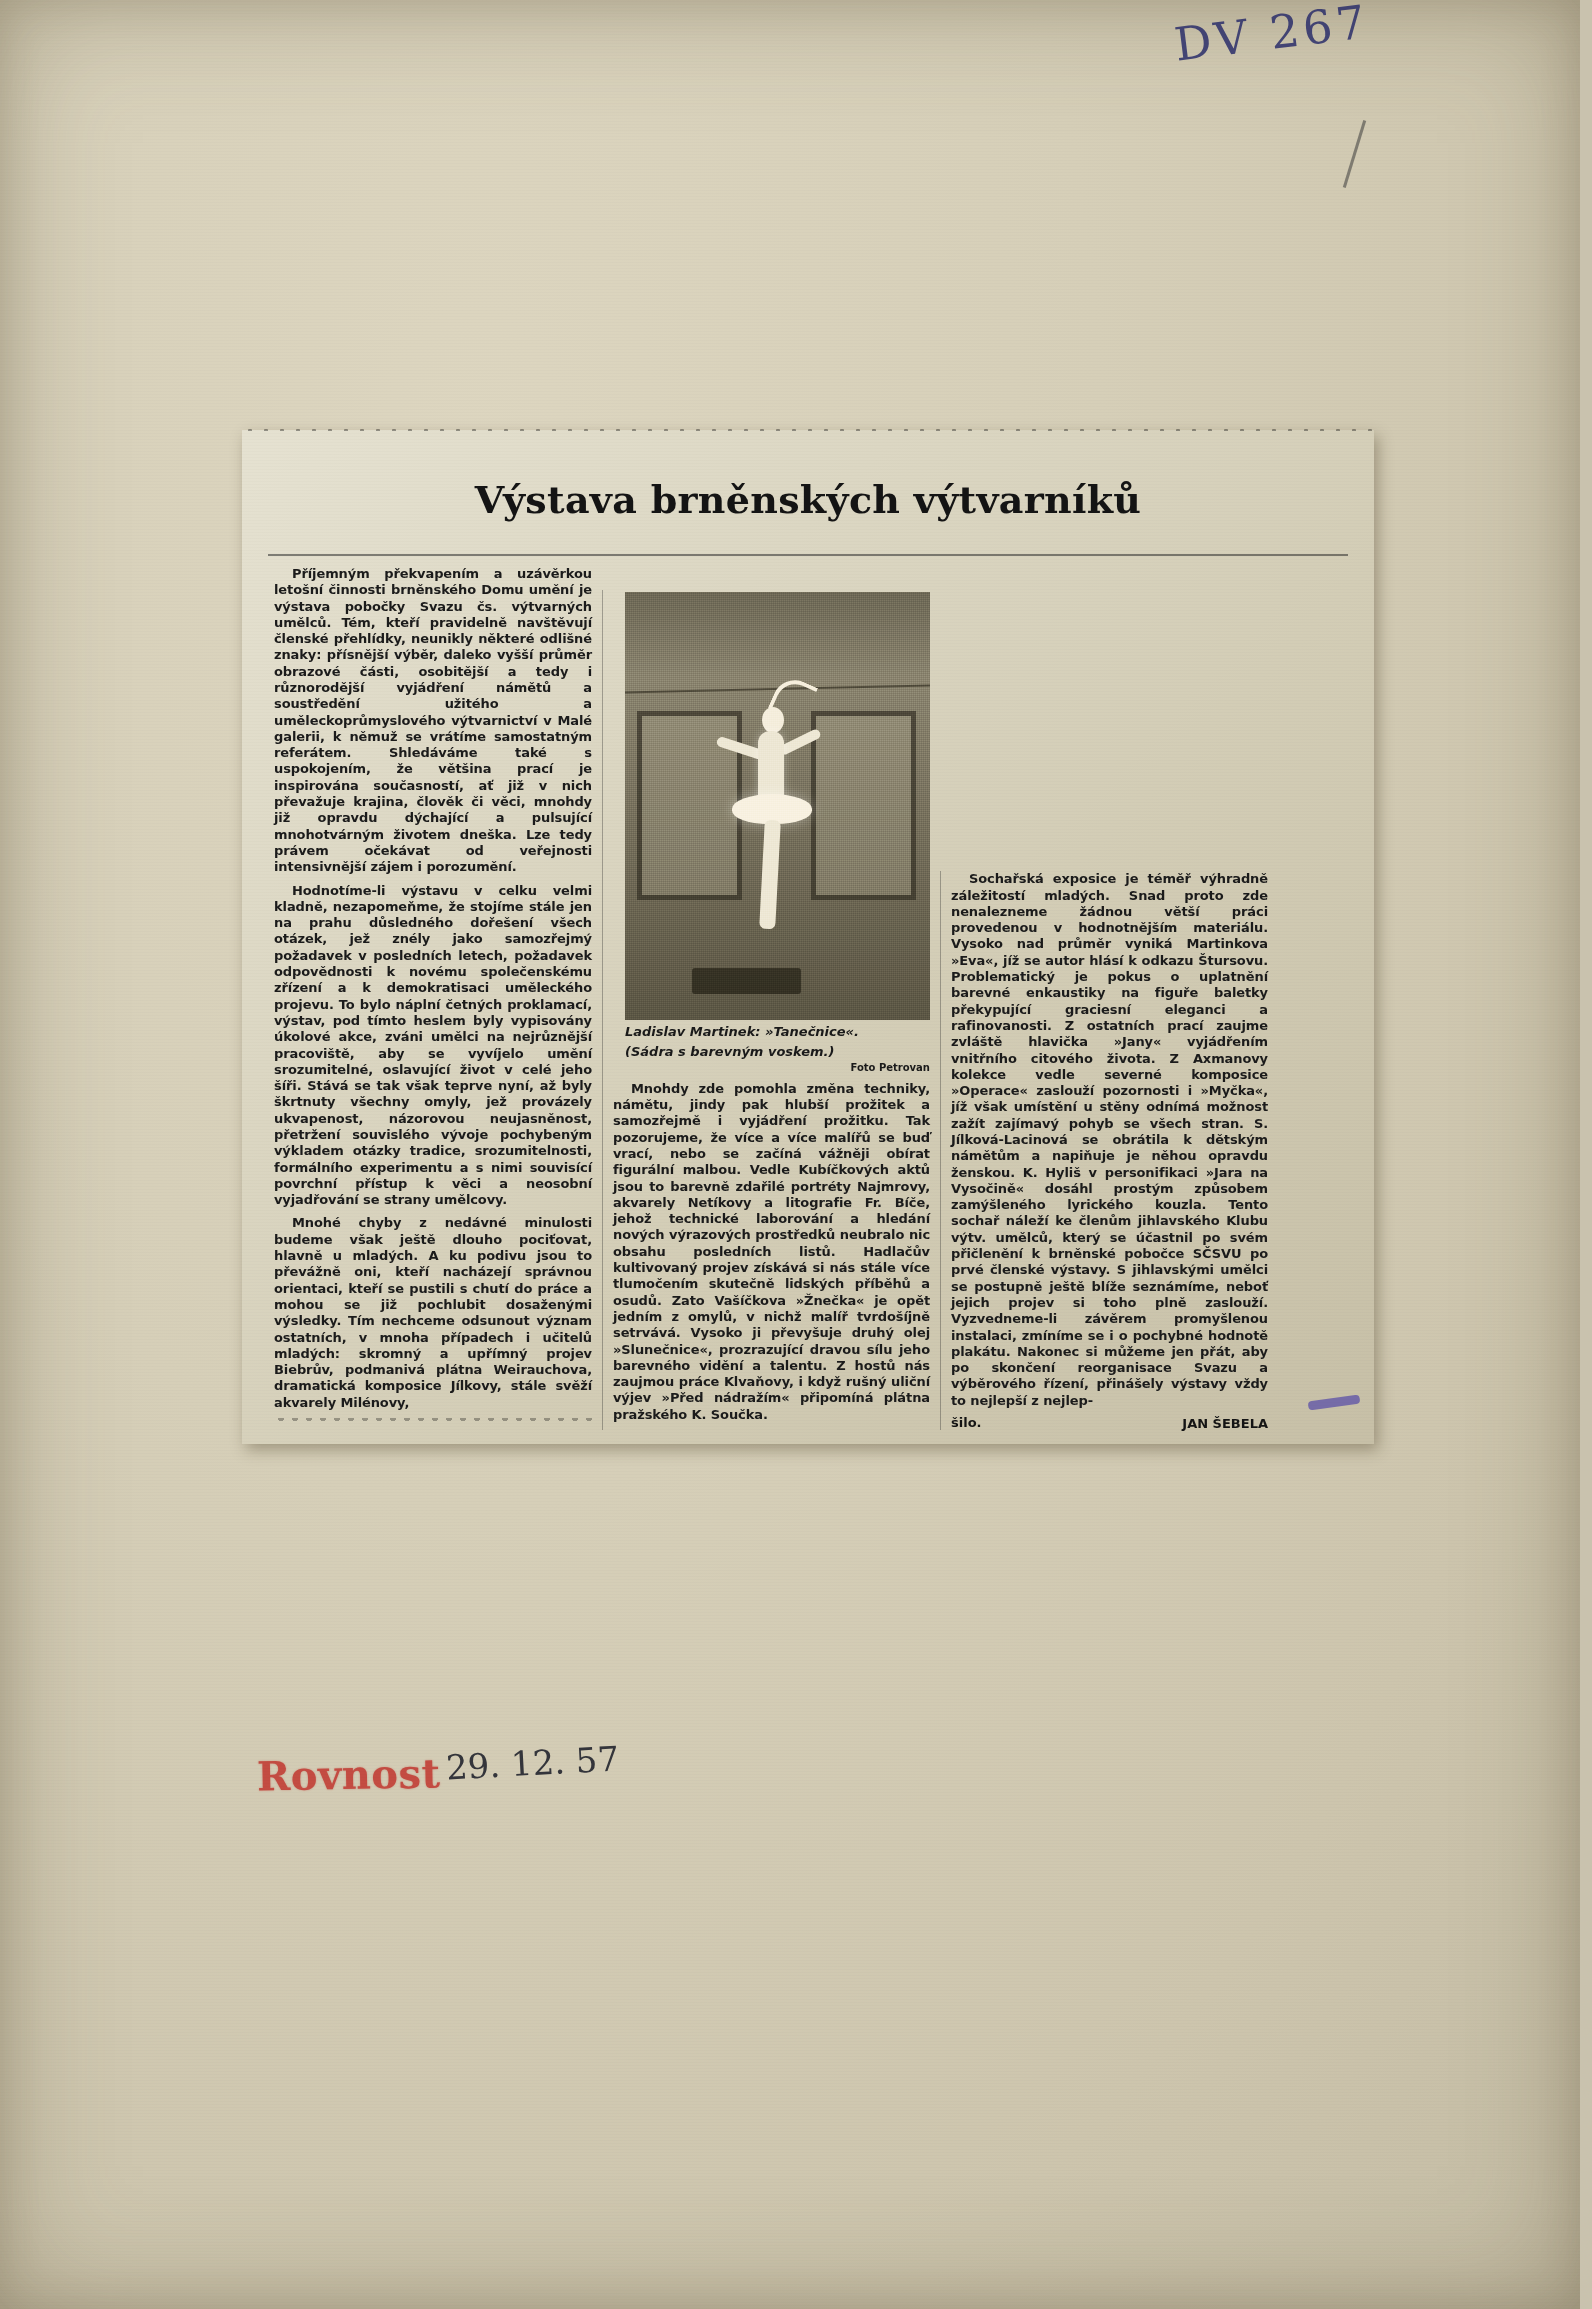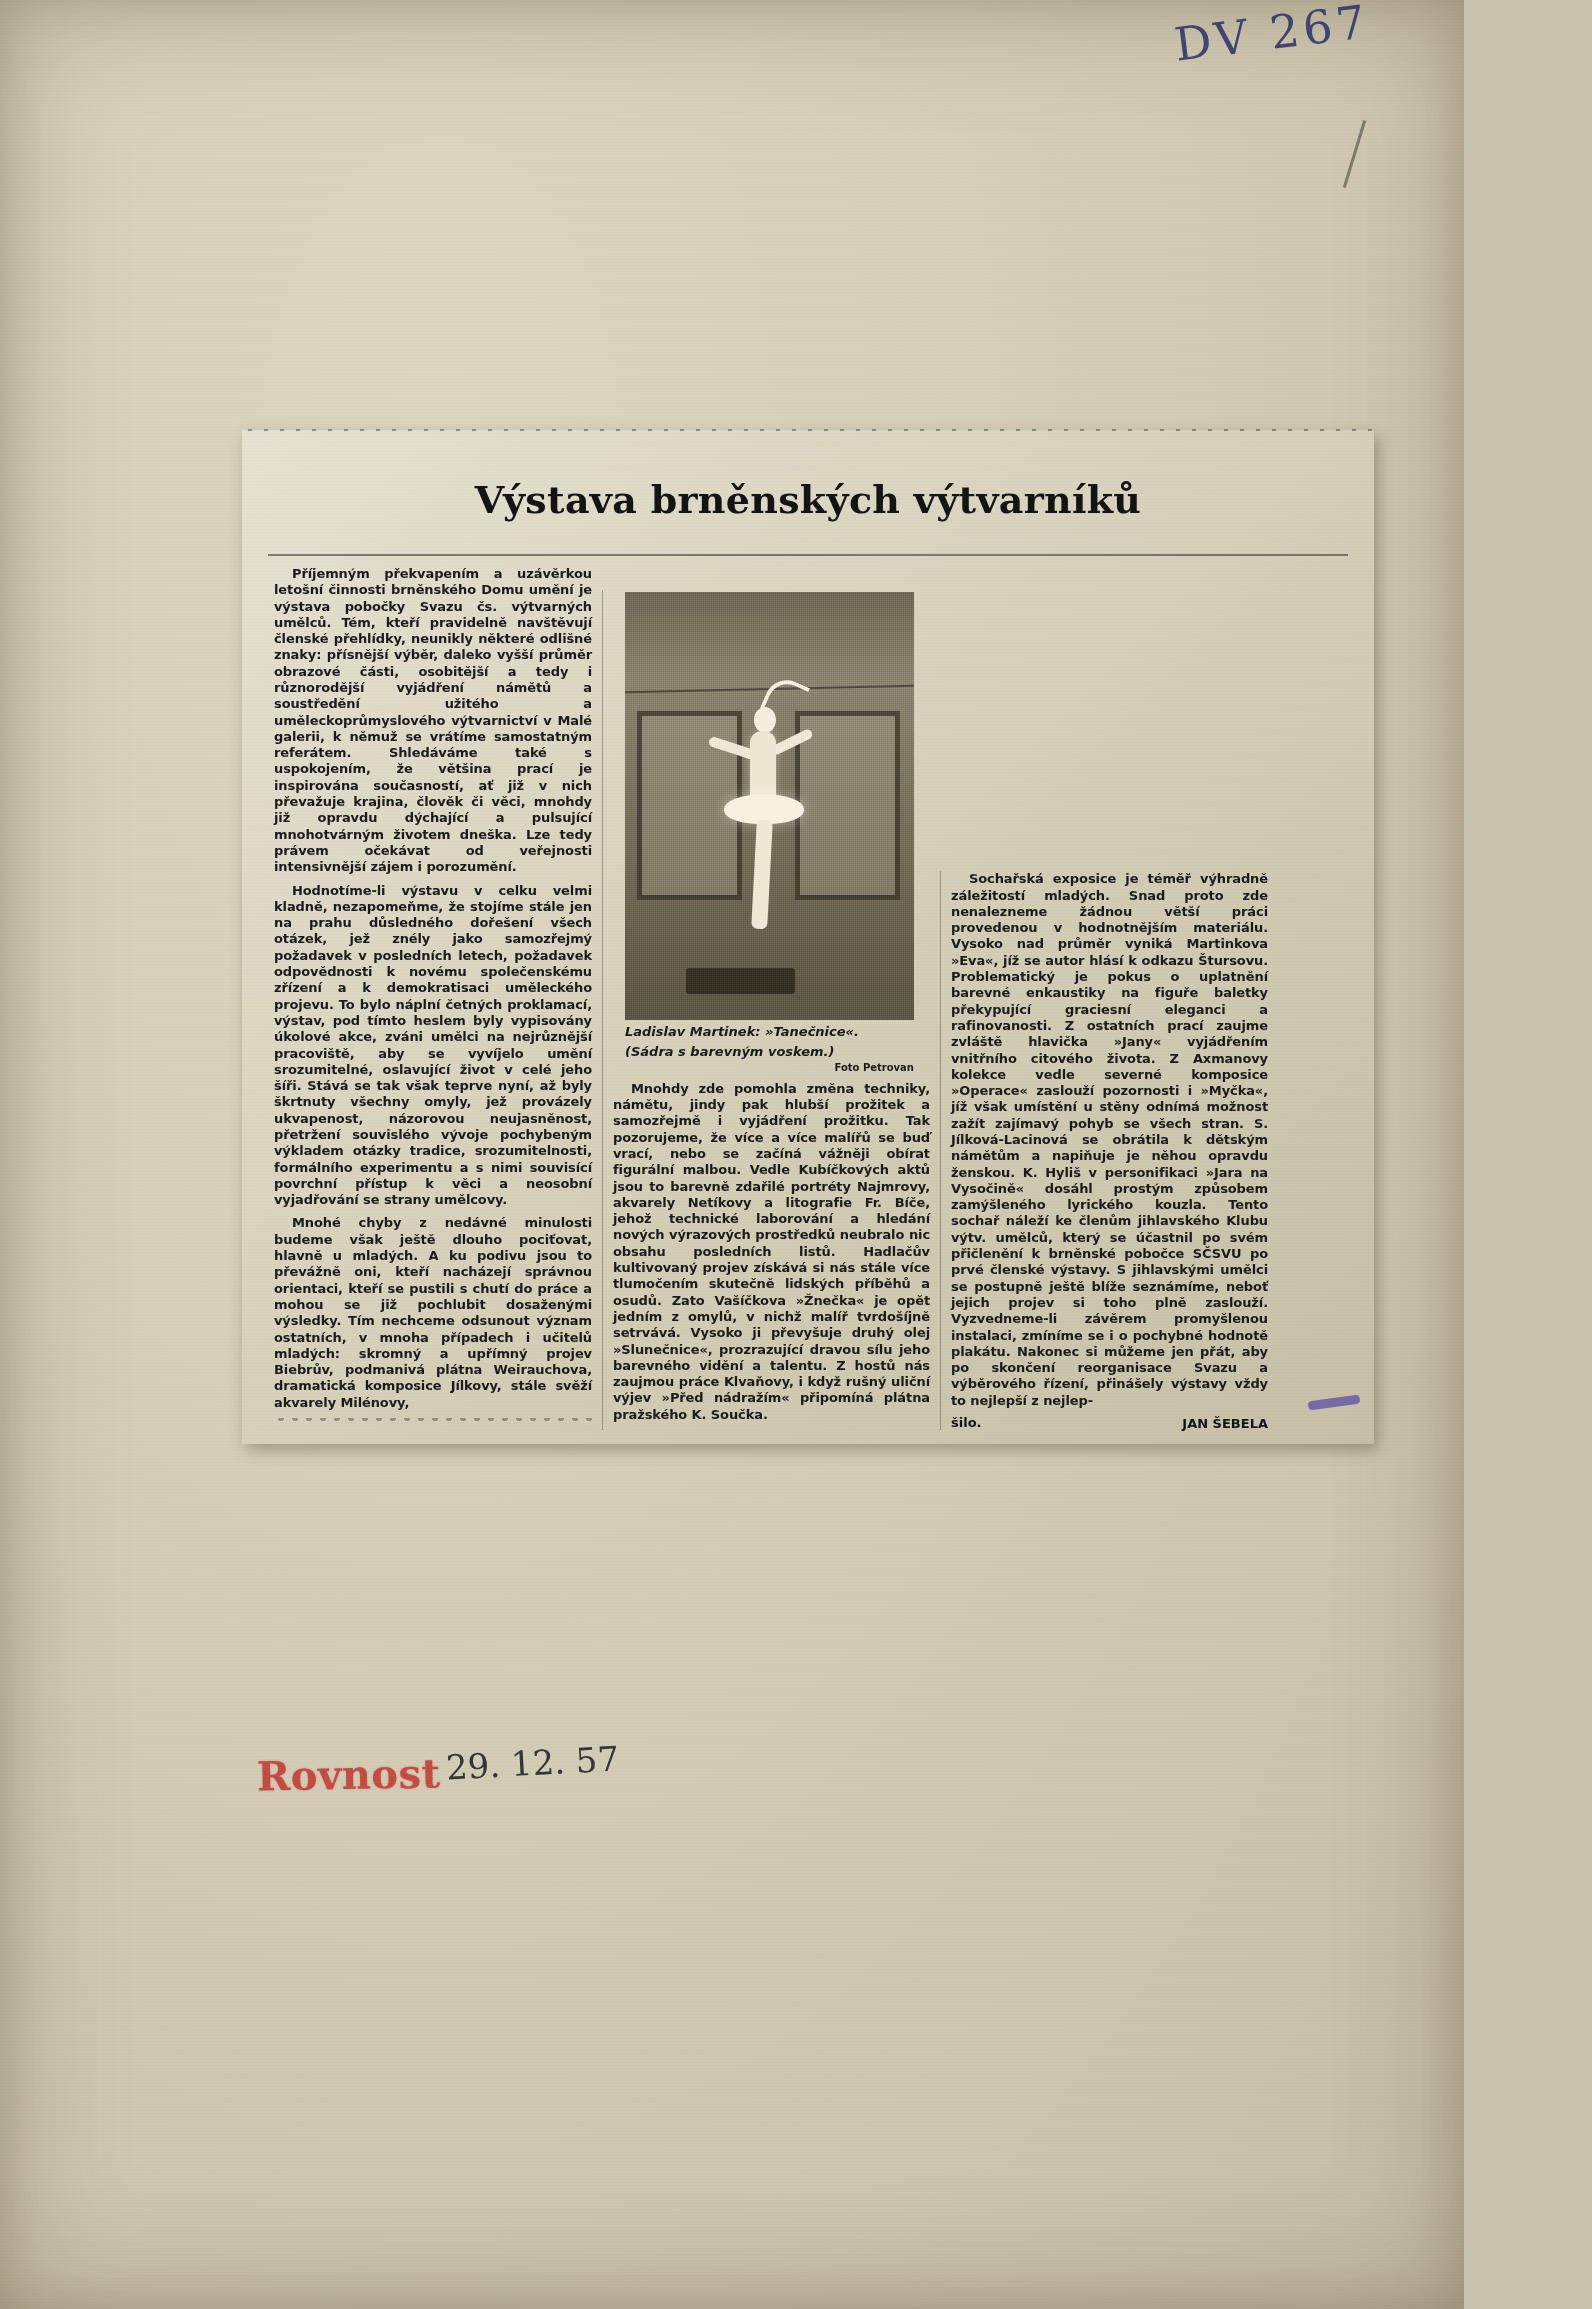--- a/index.html
+++ b/index.html
@@ -10,21 +10,21 @@
   body {
     width: 1592px;
     height: 2309px;
     overflow: hidden;
     font-family: "Liberation Sans", sans-serif;
   }
 
   
   #page {
     position: relative;
-    width: 1464px;
+    width: 1580px;
     height: 2309px;
     background:
       radial-gradient(ellipse at 30% 20%, #ddd6c0 0%, #d6cfb8 40%, #cdc5ad 75%, #c4bca4 100%);
   }
   #page::after {
     content: "";
     position: absolute;
     inset: 0;
     pointer-events: none;
     background:
@@ -138,21 +138,21 @@
     text-indent: 18px;
     font-weight: 600;
     letter-spacing: -0.1px;
     -webkit-font-smoothing: none;
   }
   p.body.noindent { text-indent: 0; }
 
   
   .photo-wrap {
     position: relative;
-    margin: 2px 16px 6px 0;
+    margin: 2px 0 6px 0;
     padding-left: 12px;
   }
   .photo {
     width: 100%;
     height: 428px;
     position: relative;
     overflow: hidden;
     background: #8d8876;
     filter: contrast(1.05);
   }

